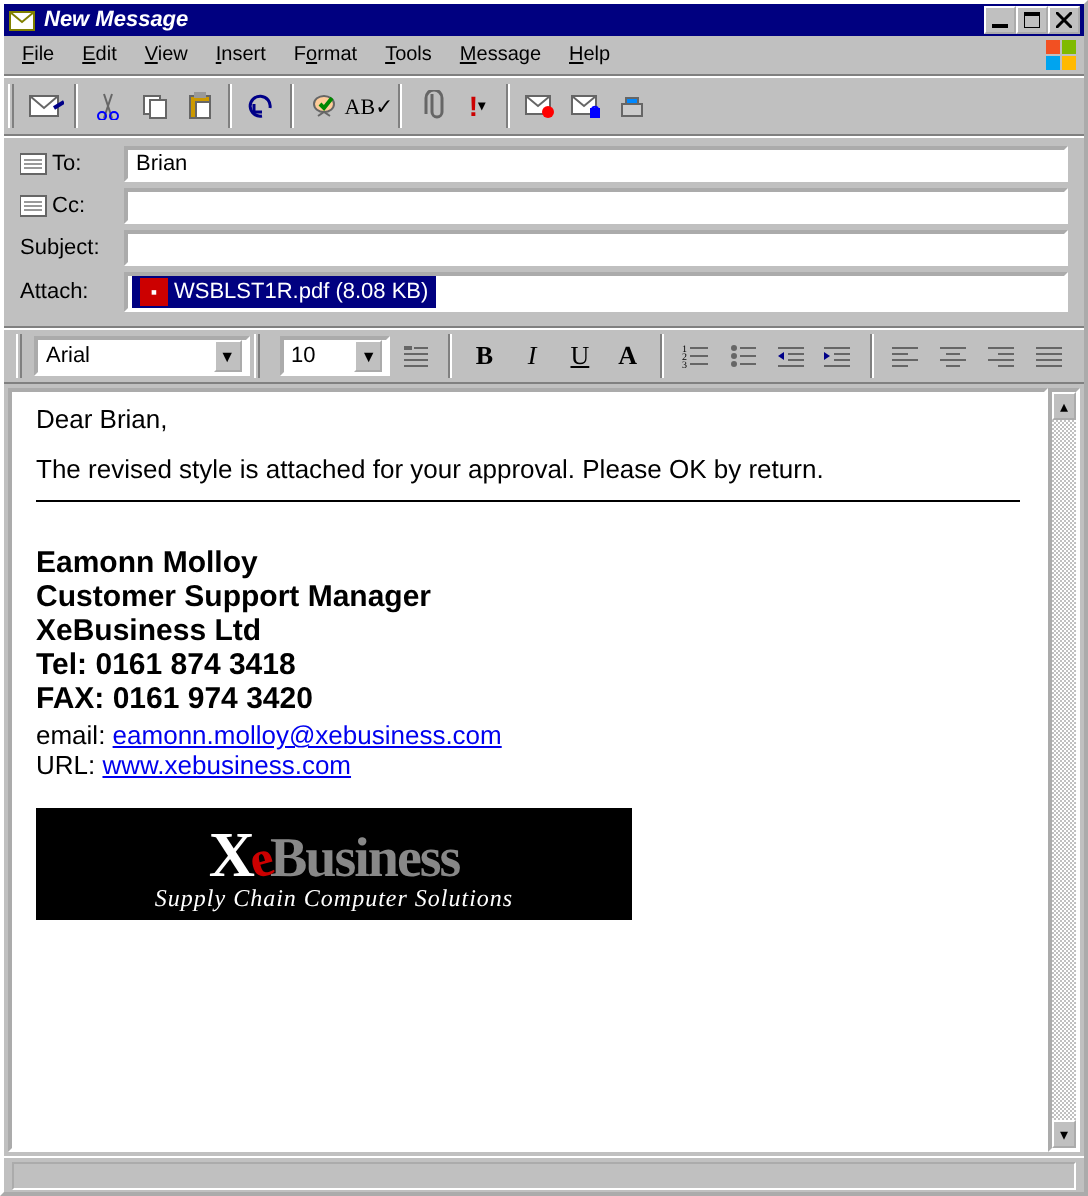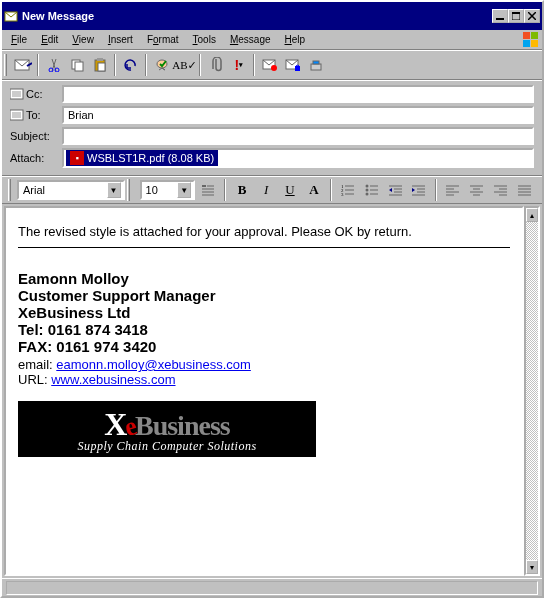--- a/index.html
+++ b/index.html
@@ -17,22 +17,23 @@
   background: #c0c0c0;
   border: 2px outset #fff;
   display: flex;
   flex-direction: column;
 }
 .titlebar {
   background: #000080;
   color: #fff;
   display: flex;
   align-items: center;
-  height: 28px;
+  height: 16px;
   padding: 0 2px;
+  font-style: italic;
 }
 .titlebar-icon {
   width: 14px; height: 14px;
   margin-right: 4px;
   display: flex; align-items: center; justify-content: center;
   font-size: 11px;
 }
 .titlebar-text { font-weight: bold; font-size: 11px; flex: 1; }
 .titlebar-btns { display: flex; gap: 0; }
 .titlebar-btn {
@@ -405,38 +406,38 @@
   <div class="header-fields">
     <div class="field-row">
       <span class="field-label">
         <span class="field-label-btn">
           <svg width="14" height="12">
               <rect x="0" y="1" width="13" height="10" fill="#fff" stroke="#666"></rect>
               <line x1="2" y1="4" x2="11" y2="4" stroke="#999"></line>
               <line x1="2" y1="6" x2="11" y2="6" stroke="#999"></line>
               <line x1="2" y1="8" x2="11" y2="8" stroke="#999"></line>
             </svg>
-          <span>Cc:</span>
+          <span>To:</span>
         </span>
       </span>
-      <input class="field-input" value="" style="">
+      <input class="field-input" value="Brian" style="">
     </div>
     <div class="field-row">
       <span class="field-label">
         <span class="field-label-btn">
           <svg width="14" height="12">
               <rect x="0" y="1" width="13" height="10" fill="#fff" stroke="#666"></rect>
               <line x1="2" y1="4" x2="11" y2="4" stroke="#999"></line>
               <line x1="2" y1="6" x2="11" y2="6" stroke="#999"></line>
               <line x1="2" y1="8" x2="11" y2="8" stroke="#999"></line>
             </svg>
-          <span>To:</span>
+          <span>Cc:</span>
         </span>
       </span>
-      <input class="field-input" value="Brian" style="">
+      <input class="field-input" value="" style="">
     </div>
     <div class="field-row">
       <span class="field-label">Subject:</span>
       <input class="field-input" value="" style="">
     </div>
     <div class="field-row">
       <span class="field-label">Attach:</span>
       <div class="attach-box">
         <span class="attach-item">
           <span class="attach-icon">▪</span>
@@ -542,20 +543,21 @@
           <line x1="0" y1="2" x2="13" y2="2" stroke="#666"></line>
           <line x1="0" y1="5" x2="13" y2="5" stroke="#666"></line>
           <line x1="0" y1="8" x2="13" y2="8" stroke="#666"></line>
           <line x1="0" y1="11" x2="13" y2="11" stroke="#666"></line>
         </svg>
       </div>
   </div>
 
   <div class="body-area">
     <div class="editor">
+      <div>Dear Brian,</div>
       <div style="height:10px"></div>
       <div>The revised style is attached for your approval.  Please OK by return.</div>
       <hr>
       <div style="height:14px"></div>
       <div class="sig-name">Eamonn Molloy</div>
       <div class="sig-line">Customer Support Manager</div>
       <div class="sig-line">XeBusiness Ltd</div>
       <div class="sig-line">Tel: 0161 874 3418</div>
       <div class="sig-line">FAX: 0161 974 3420</div>
       <div class="email-line">

